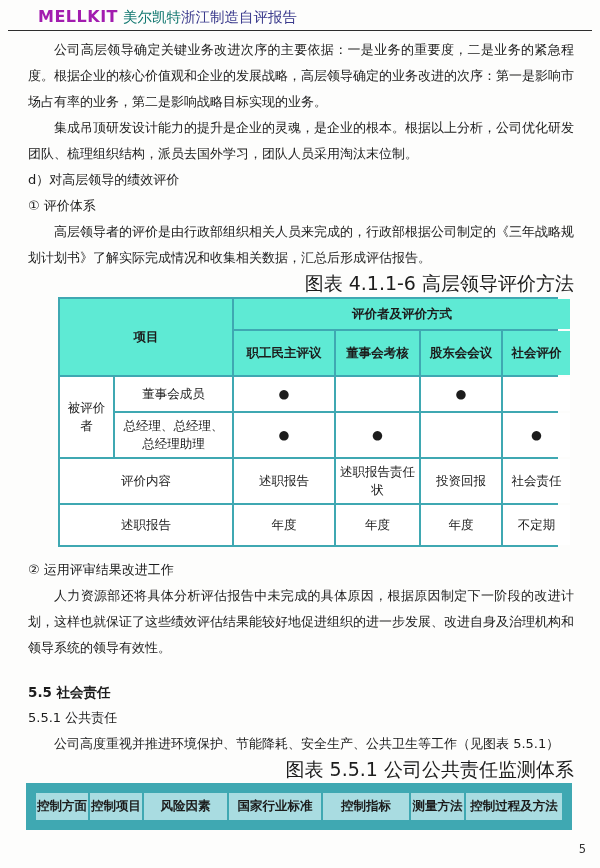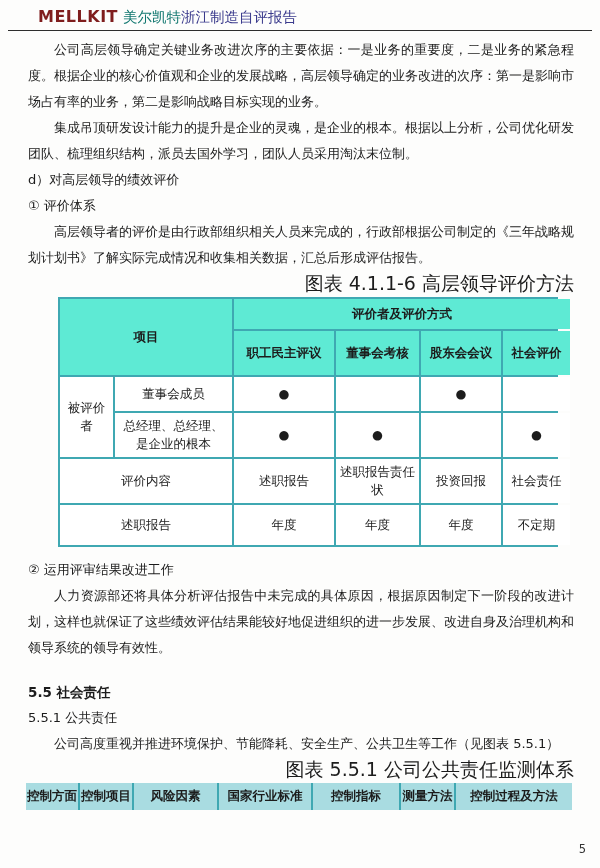--- a/index.html
+++ b/index.html
@@ -14,21 +14,21 @@
     color: #1c1c1c;
     overflow: hidden;
   }
   
   .page-header {
     padding: 7px 10px 3px 30px;
     border-bottom: 1.5px solid #2e2e2e;
     margin: 0 8px;
   }
   .page-header .brand {
-    color: #7f1d1d;
+    color: #a21caf;
     font-weight: bold;
     font-size: 16px;
     letter-spacing: 0.5px;
     margin-top: 46px;
   }
   .page-header .name-cn {
     color: #0f766e;
     font-size: 14.5px;
   }
   .page-header .report-title {
@@ -98,21 +98,21 @@
   .c-span2   { grid-column: 1 / 3; }
   .dot { font-size: 14px; }
   
   .table2 {
     margin: 2px 0 0 -2px;
     width: 546px;
     display: grid;
     grid-template-columns: 52px 52px 83px 92px 86px 53px 1fr;
     grid-template-rows: 27px;
     gap: 2px;
-    padding: 0;
+    padding: 10px;
     background: #3fa8b2;
   }
   .table2 .cell {
     background: #a9dce1;
     font-weight: bold;
     font-size: 12.5px;
     display: flex;
     align-items: center;
     justify-content: center;
     text-align: center;
@@ -157,21 +157,21 @@
       <div class="cell head">股东会会议</div>
       <div class="cell head">社会评价</div>
 
       <div class="cell c-rowgrp">被评价者</div>
       <div class="cell">董事会成员</div>
       <div class="cell dot">●</div>
       <div class="cell dot"></div>
       <div class="cell dot">●</div>
       <div class="cell dot"></div>
 
-      <div class="cell">总经理、总经理、是企业的根本</div>
+      <div class="cell">总经理、总经理、总经理助理</div>
       <div class="cell dot">●</div>
       <div class="cell dot">●</div>
       <div class="cell dot"></div>
       <div class="cell dot">●</div>
 
       <div class="cell c-span2">评价内容</div>
       <div class="cell">述职报告</div>
       <div class="cell">述职报告责任状</div>
       <div class="cell">投资回报</div>
       <div class="cell">社会责任</div>

